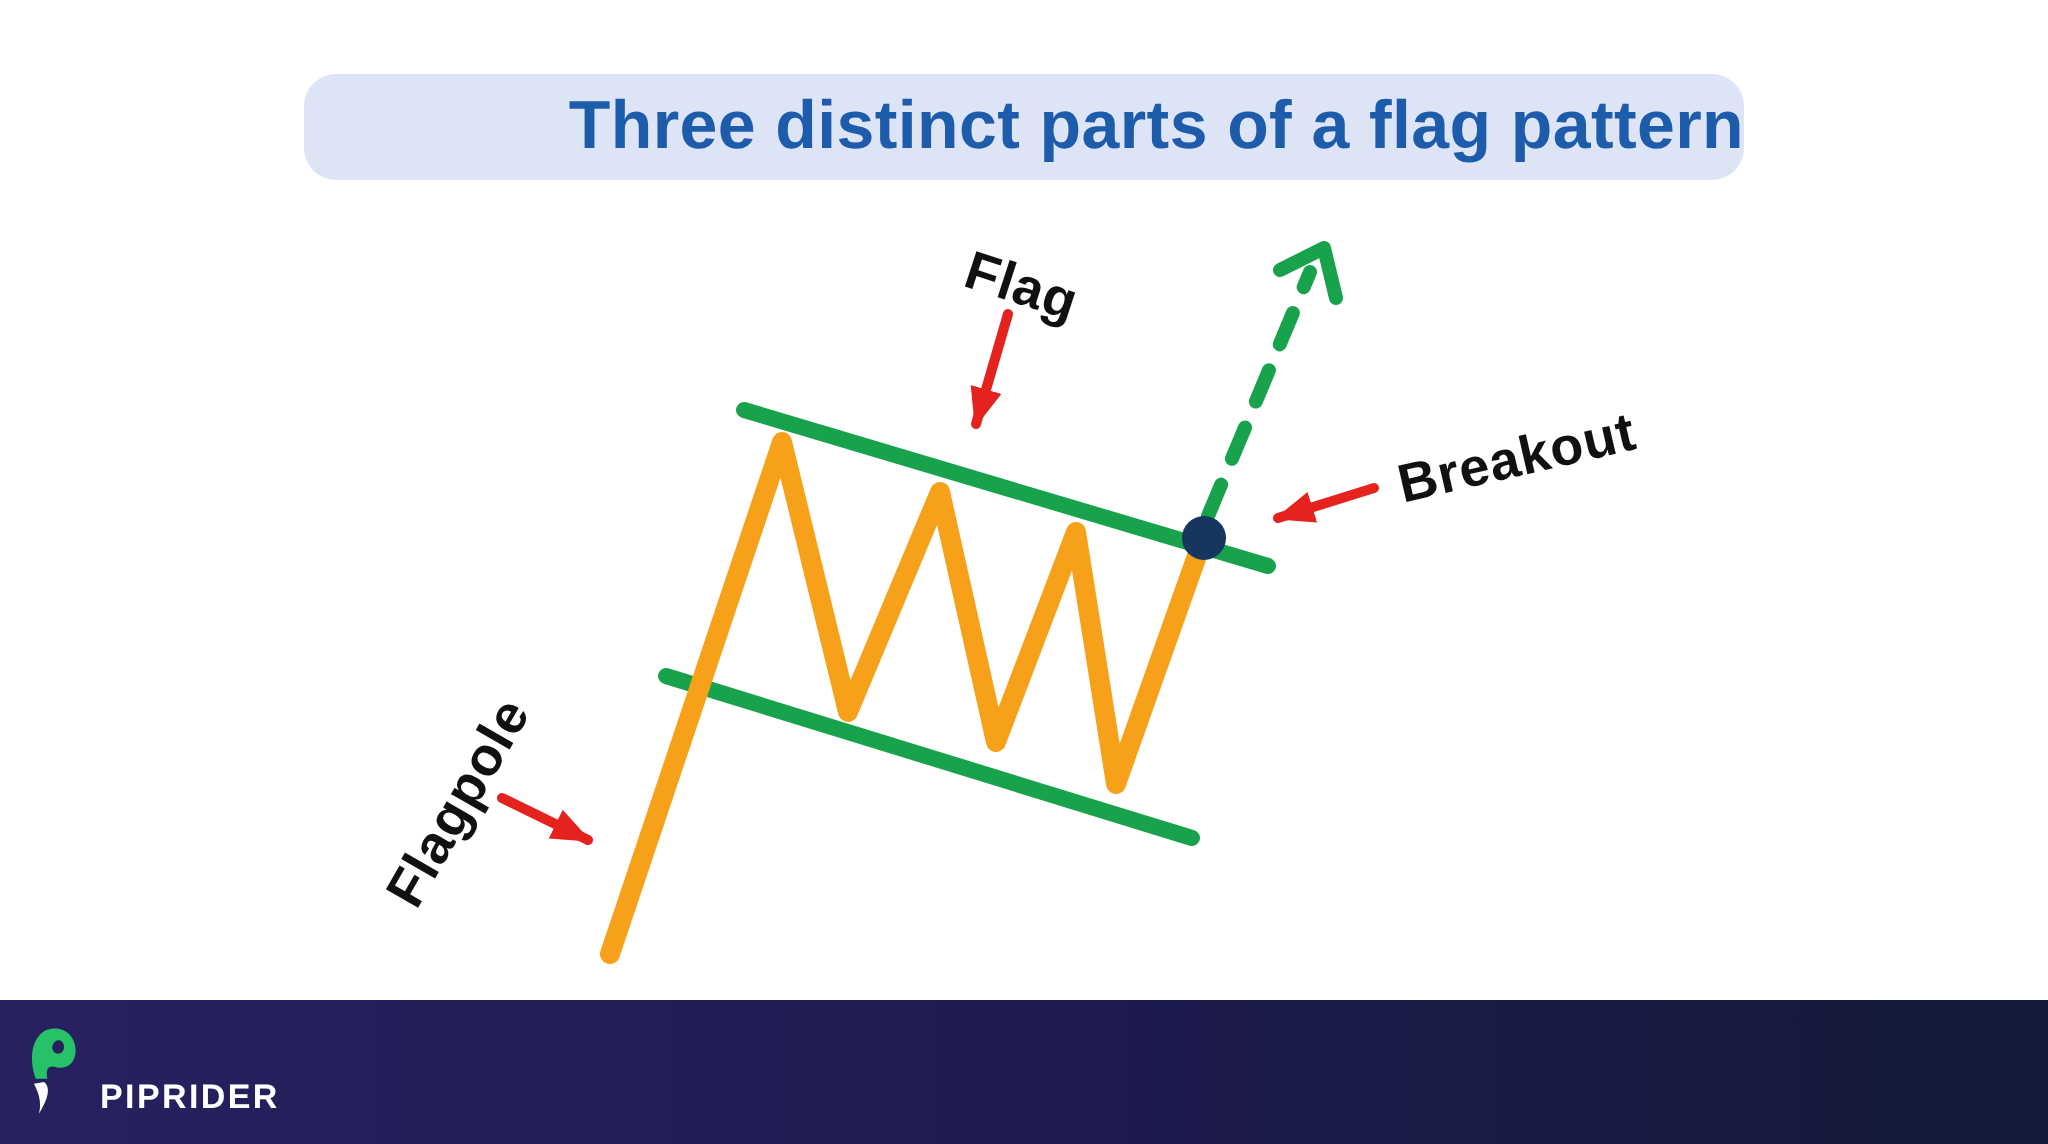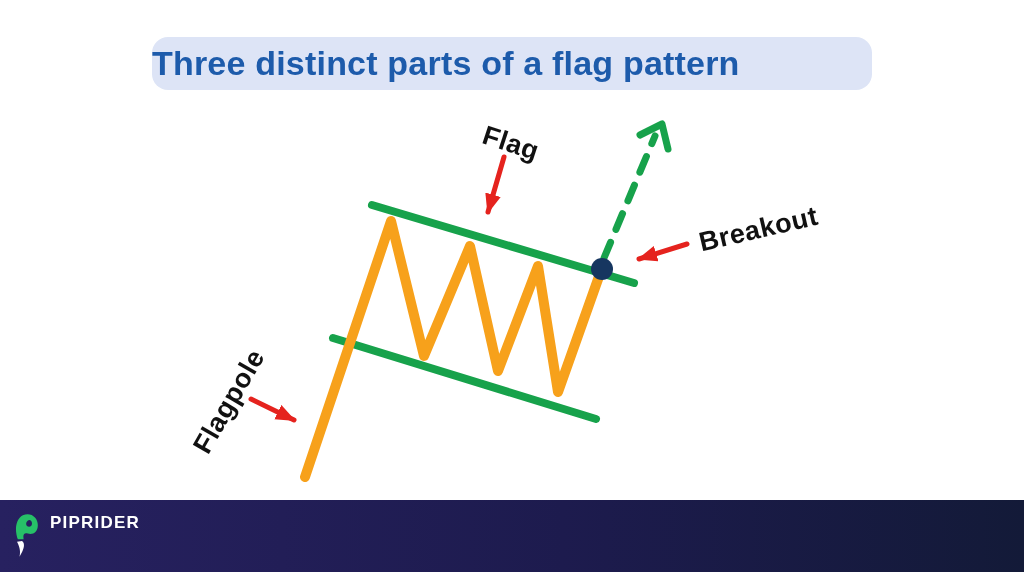--- a/index.html
+++ b/index.html
@@ -18,40 +18,40 @@
     --logo-green:#27c168;
   }
   html,body{margin:0;padding:0;background:#f3f3f3;}
   .canvas{
     position:relative;width:1024px;height:572px;background:#ffffff;
     overflow:hidden;font-family:"Liberation Sans",sans-serif;
   }
   .title-pill{
     position:absolute;left:152px;top:37px;width:720px;height:53px;
     background:var(--title-bg);border-radius:16px;
-    display:flex;align-items:center;justify-content:flex-start;
+    display:flex;align-items:center;justify-content:flex-end;
   }
   .title-pill h1{
     margin:0;font-size:34px;font-weight:bold;color:var(--title-text);
     letter-spacing:.2px;white-space:nowrap;
   }
   .diagram-svg{position:absolute;left:0;top:0;}
   .diag-label{
     position:absolute;font-size:27px;font-weight:bold;color:var(--label-black);
     white-space:nowrap;letter-spacing:.5px;
   }
   .lbl-flag{left:482px;top:128px;transform:rotate(18deg);}
   .lbl-breakout{left:698px;top:214px;transform:rotate(-13deg);}
   .lbl-flagpole{left:172px;top:386px;transform:rotate(-60deg);}
   .footer{
     position:absolute;left:0;bottom:0;width:1024px;height:72px;
     background:linear-gradient(90deg,var(--footer-bg-left) 0%,var(--footer-bg-mid) 55%,var(--footer-bg-right) 100%);
     display:flex;align-items:center;box-sizing:border-box;padding:0 32px 0 12px;
   }
-  .brand{display:flex;align-items:flex-start;gap:8px;}
+  .brand{display:flex;align-items:flex-end;gap:8px;}
   .brand-name{
     color:var(--brand-white);font-size:17px;font-weight:bold;letter-spacing:1.2px;
   }
   .footer-attribution{
     margin-left:auto;font-size:22px;font-weight:bold;color:var(--footer-text);
     white-space:nowrap;
   }
 </style>
 </head>
 <body>

